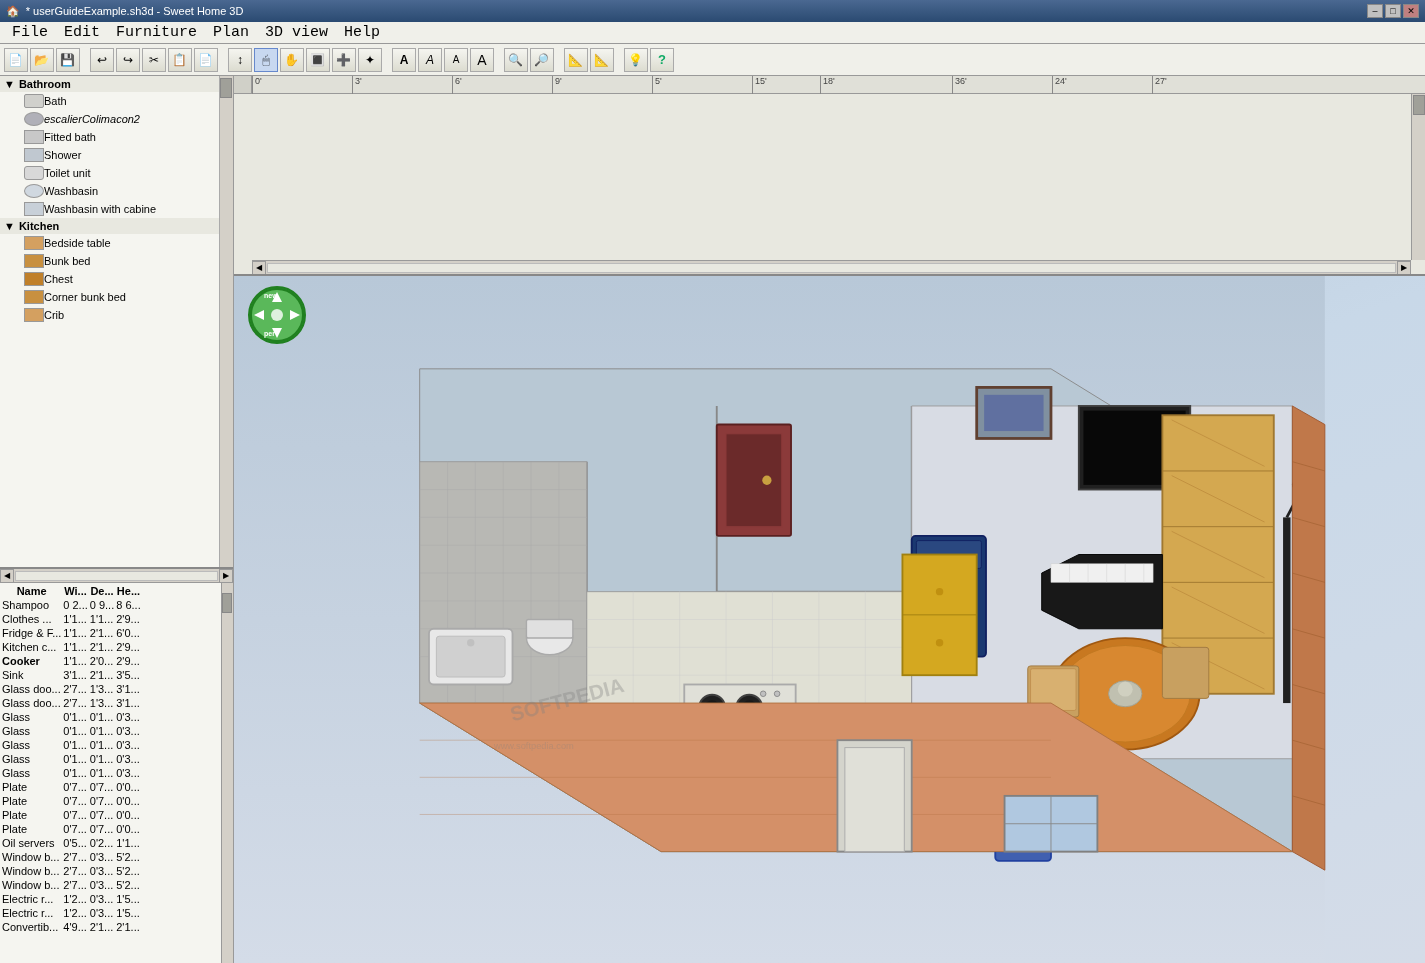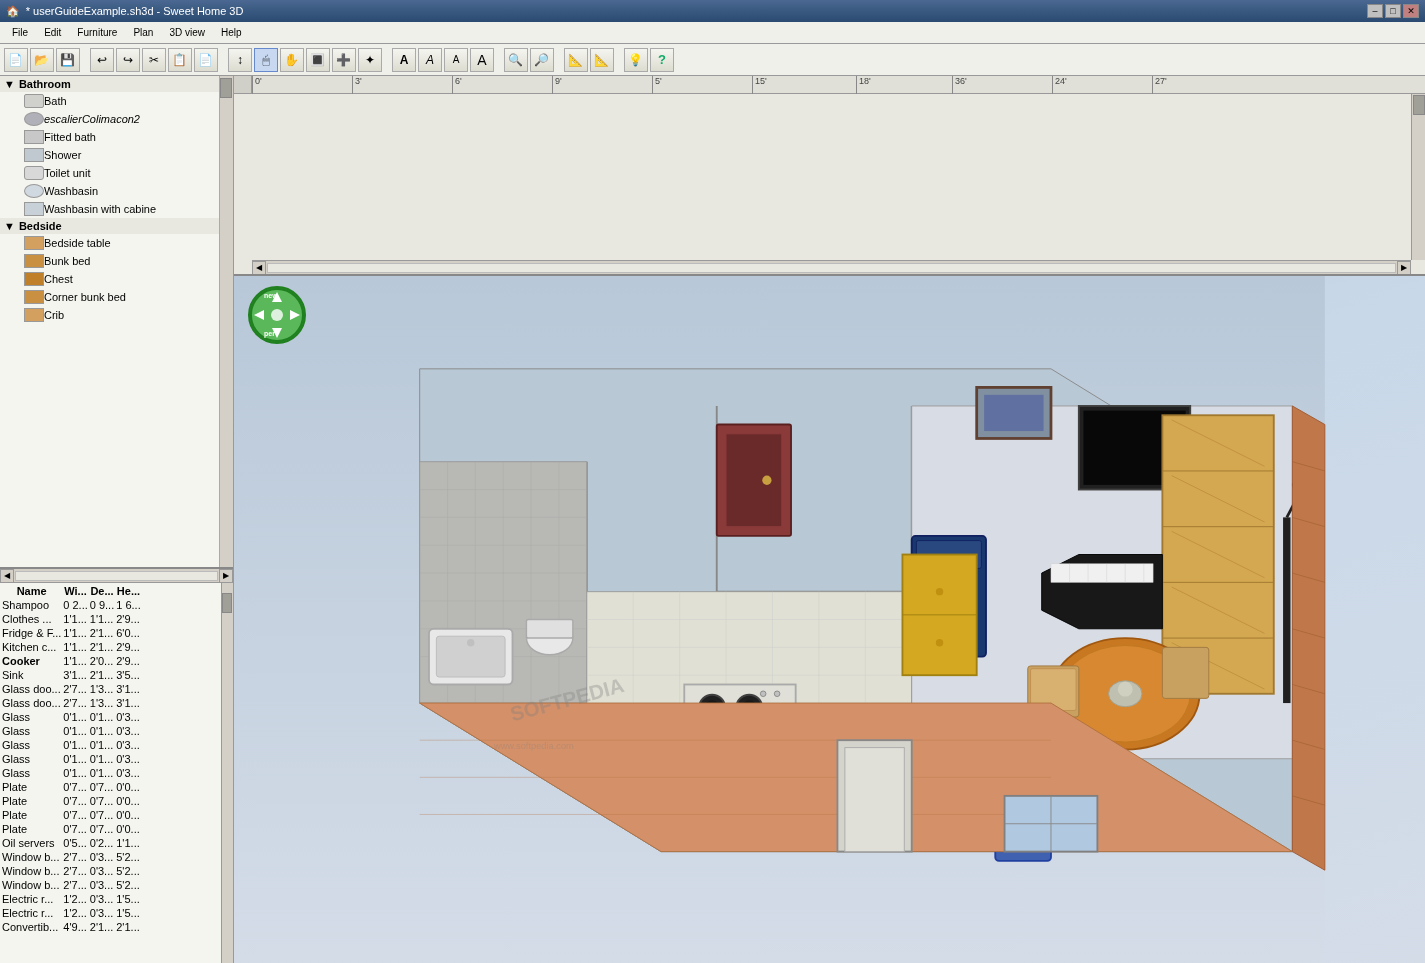--- a/index.html
+++ b/index.html
@@ -28,21 +28,22 @@
       height: 22px;
       background: #f0f0ea;
       border-bottom: 1px solid #999;
       display: flex;
       align-items: center;
       padding: 0 4px;
     }
     .menu-item {
       padding: 2px 8px;
       cursor: pointer;
-      font-size: 10px;
+      font-size: 15px;
+      font-family: Liberation Mono, monospace;
     }
 
     
     #toolbar {
       height: 32px;
       background: #f0f0ea;
       border-bottom: 1px solid #999;
       display: flex;
       align-items: center;
       padding: 0 4px;
@@ -335,21 +336,21 @@
           <div class="item-icon bath" style="background:#d0d8e0;border-radius:50%;"></div>
           <span>Washbasin</span>
         </div>
         <div class="tree-item">
           <div class="item-icon bath" style="background:#c8d0d8;"></div>
           <span>Washbasin with cabine</span>
         </div>
 
         <div class="tree-category">
           <span>▼</span>
-          <span>Bedside</span>
+          <span>Kitchen</span>
         </div>
         <div class="tree-item">
           <div class="item-icon bed" style="background:#d4a060;"></div>
           <span>Bedside table</span>
         </div>
         <div class="tree-item">
           <div class="item-icon bed" style="background:#c89040;"></div>
           <span>Bunk bed</span>
         </div>
         <div class="tree-item">
@@ -385,21 +386,21 @@
               <th>Wi...</th>
               <th>De...</th>
               <th>He...</th>
             </tr>
           </thead>
           <tbody id="table-body">
           <tr>
                 <td style="max-width: 90px;">Shampoo</td>
                 <td style="max-width: 38px; text-align: center;">0 2...</td>
                 <td style="max-width: 38px;">0 9...</td>
-                <td style="max-width: 38px;">1 6...</td>
+                <td style="max-width: 38px;">8 6...</td>
               </tr>
               <tr>
                 <td style="max-width: 90px;">Clothes ...</td>
                 <td style="max-width: 38px;">1'1...</td>
                 <td style="max-width: 38px;">1'1...</td>
                 <td style="max-width: 38px;">2'9...</td>
               </tr>
               <tr>
                 <td style="max-width: 90px;">Fridge &amp; F...</td>
                 <td style="max-width: 38px;">1'1...</td>
@@ -547,21 +548,21 @@
     <div id="floorplan-area">
       <div id="ruler-left-box"></div>
 
       <div id="ruler-top">
         <div class="ruler-tick" style="left:0px;">0'</div>
         <div class="ruler-tick" style="left:100px;">3'</div>
         <div class="ruler-tick" style="left:200px;">6'</div>
         <div class="ruler-tick" style="left:300px;">9'</div>
         <div class="ruler-tick" style="left:400px;">5'</div>
         <div class="ruler-tick" style="left:500px;">15'</div>
-        <div class="ruler-tick" style="left:604px;">18'</div>
+        <div class="ruler-tick" style="left:568px;">18'</div>
         <div class="ruler-tick" style="left:700px;">36'</div>
         <div class="ruler-tick" style="left:800px;">24'</div>
         <div class="ruler-tick" style="left:900px;">27'</div>
       </div>
 
 
       <div style="position:absolute;bottom:0;left:18px;right:14px;height:14px;background:#d4d0c8;border-top:1px solid #999;display:flex;align-items:center;">
         <div class="scroll-btn">◀</div>
         <div class="scroll-track"></div>
         <div class="scroll-btn">▶</div>

